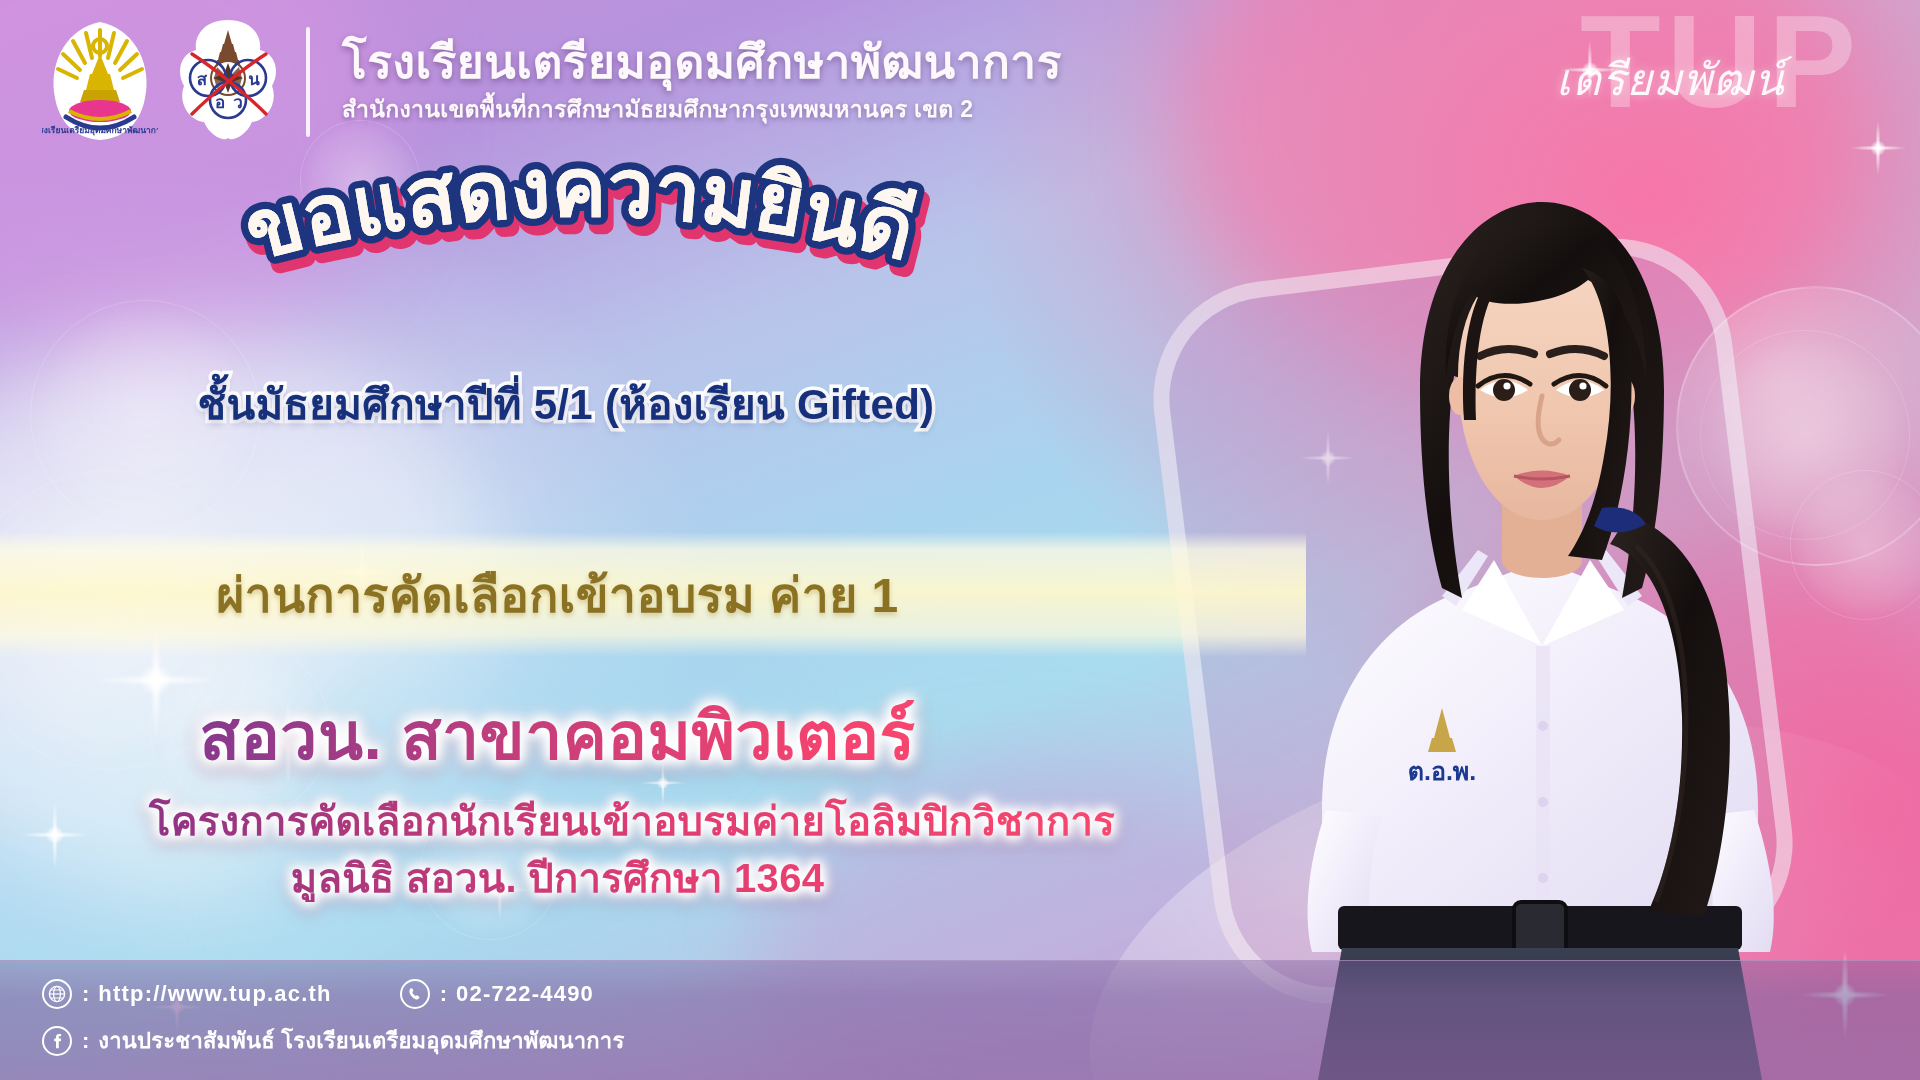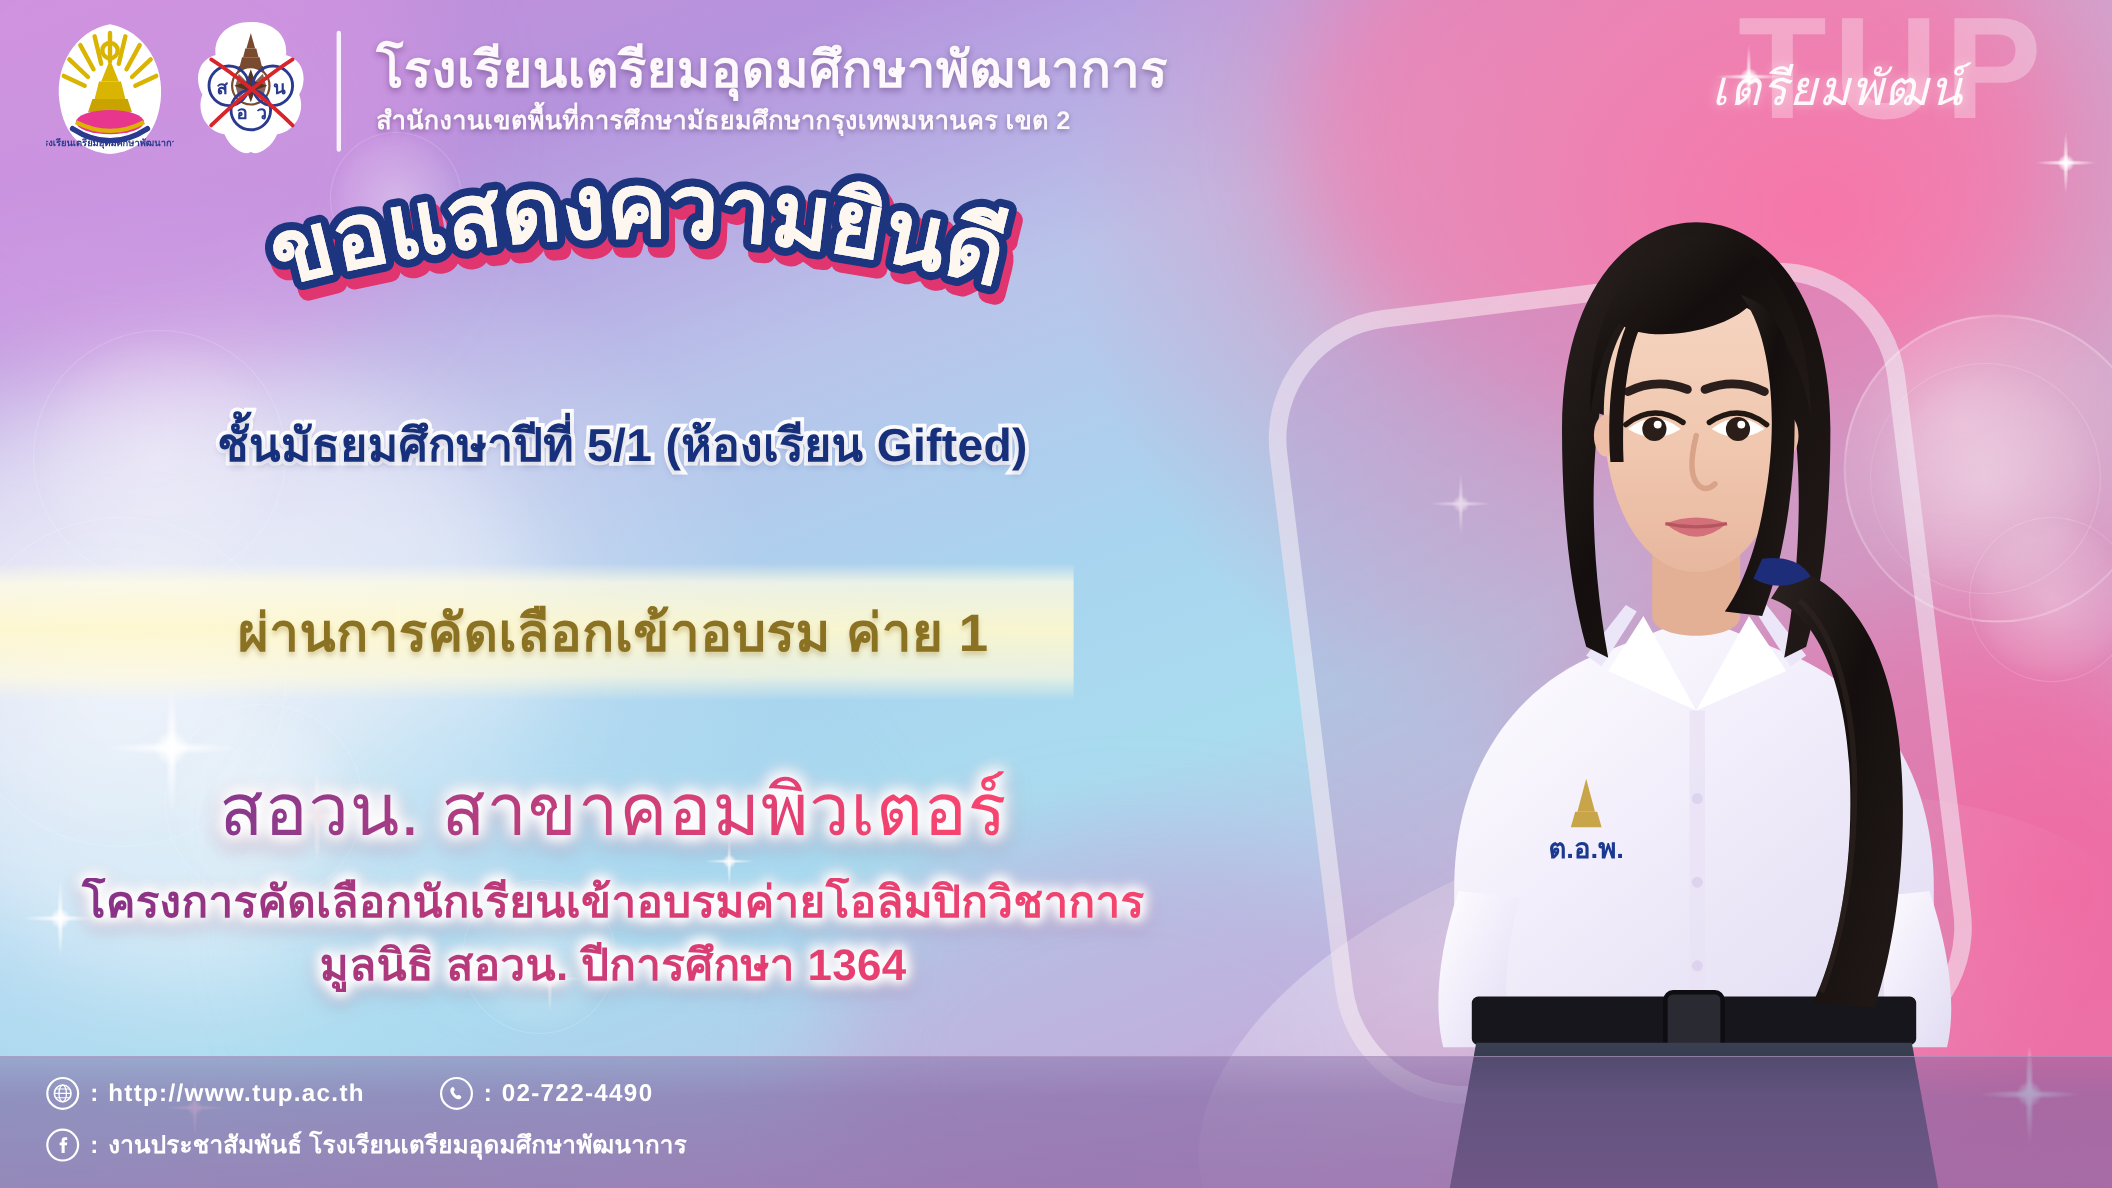--- a/index.html
+++ b/index.html
@@ -75,48 +75,49 @@
   }
   #student-class {
     font-size:42px; font-weight:700; color:#16307c; line-height:1.15; margin-top:6px; letter-spacing:.3px;
     -webkit-text-stroke:7px #ffffff; paint-order:stroke fill;
     text-shadow:0 4px 7px rgba(40,40,110,.26);
     margin-left:12px;
   }
 
   
   #band {
-    position:absolute; left:0; top:512px; width:976px; height:125px; z-index:6;
+    position:absolute; left:0; top:532px; width:1306px; height:125px; z-index:6;
     background:linear-gradient(180deg,
        rgba(255,255,255,.0) 0%,
        rgba(255,252,228,.75) 14%,
        rgba(255,248,205,.92) 48%,
        rgba(255,250,222,.72) 82%,
        rgba(255,255,255,0) 100%);
   }
   #band-text {
     position:absolute; left:0; top:0; width:1115px; height:125px;
     display:flex; align-items:center; justify-content:center;
     font-size:48px; font-weight:700; color:#8a7222; letter-spacing:.5px;
     text-shadow:0 3px 5px rgba(140,110,20,.30);
   }
 
   
   #subject-block { position:absolute; left:0; top:700px; width:1115px; text-align:center; z-index:7; }
   #subject-title {
-    font-size:66px; font-weight:400; line-height:1.12; letter-spacing:.5px;
+    font-size:66px; font-weight:700; line-height:1.12; letter-spacing:.5px;
     background:linear-gradient(100deg,#6b2f8f 0%, #8e3a8c 22%, #cf3f78 52%, #f4436f 74%, #fb4d70 100%);
     -webkit-background-clip:text; background-clip:text; color:transparent;
     filter:drop-shadow(0 0 7px #ffffff) drop-shadow(0 0 7px #ffffff) drop-shadow(0 0 5px #ffffff) drop-shadow(0 6px 7px rgba(120,40,90,.28));
   }
   #project-line1 {
     margin-top:24px; font-size:40px; font-weight:700; line-height:1.18; letter-spacing:.3px;
     background:linear-gradient(100deg,#7b2f8d 0%, #a3377f 26%, #e03d72 60%, #f9476e 100%);
     -webkit-background-clip:text; background-clip:text; color:transparent;
     filter:drop-shadow(0 0 6px #ffffff) drop-shadow(0 0 6px #ffffff) drop-shadow(0 0 4px #ffffff) drop-shadow(0 5px 6px rgba(120,40,90,.26));
+    text-align:right;
   }
   #project-line2 {
     margin-top:10px; font-size:40px; font-weight:700; line-height:1.18; letter-spacing:.3px;
     background:linear-gradient(100deg,#7b2f8d 0%, #a3377f 26%, #e03d72 60%, #f9476e 100%);
     -webkit-background-clip:text; background-clip:text; color:transparent;
     filter:drop-shadow(0 0 6px #ffffff) drop-shadow(0 0 6px #ffffff) drop-shadow(0 0 4px #ffffff) drop-shadow(0 5px 6px rgba(120,40,90,.26));
   }
 
   
   #photo-area { position:absolute; right:0; top:90px; width:830px; height:990px; z-index:5; }

